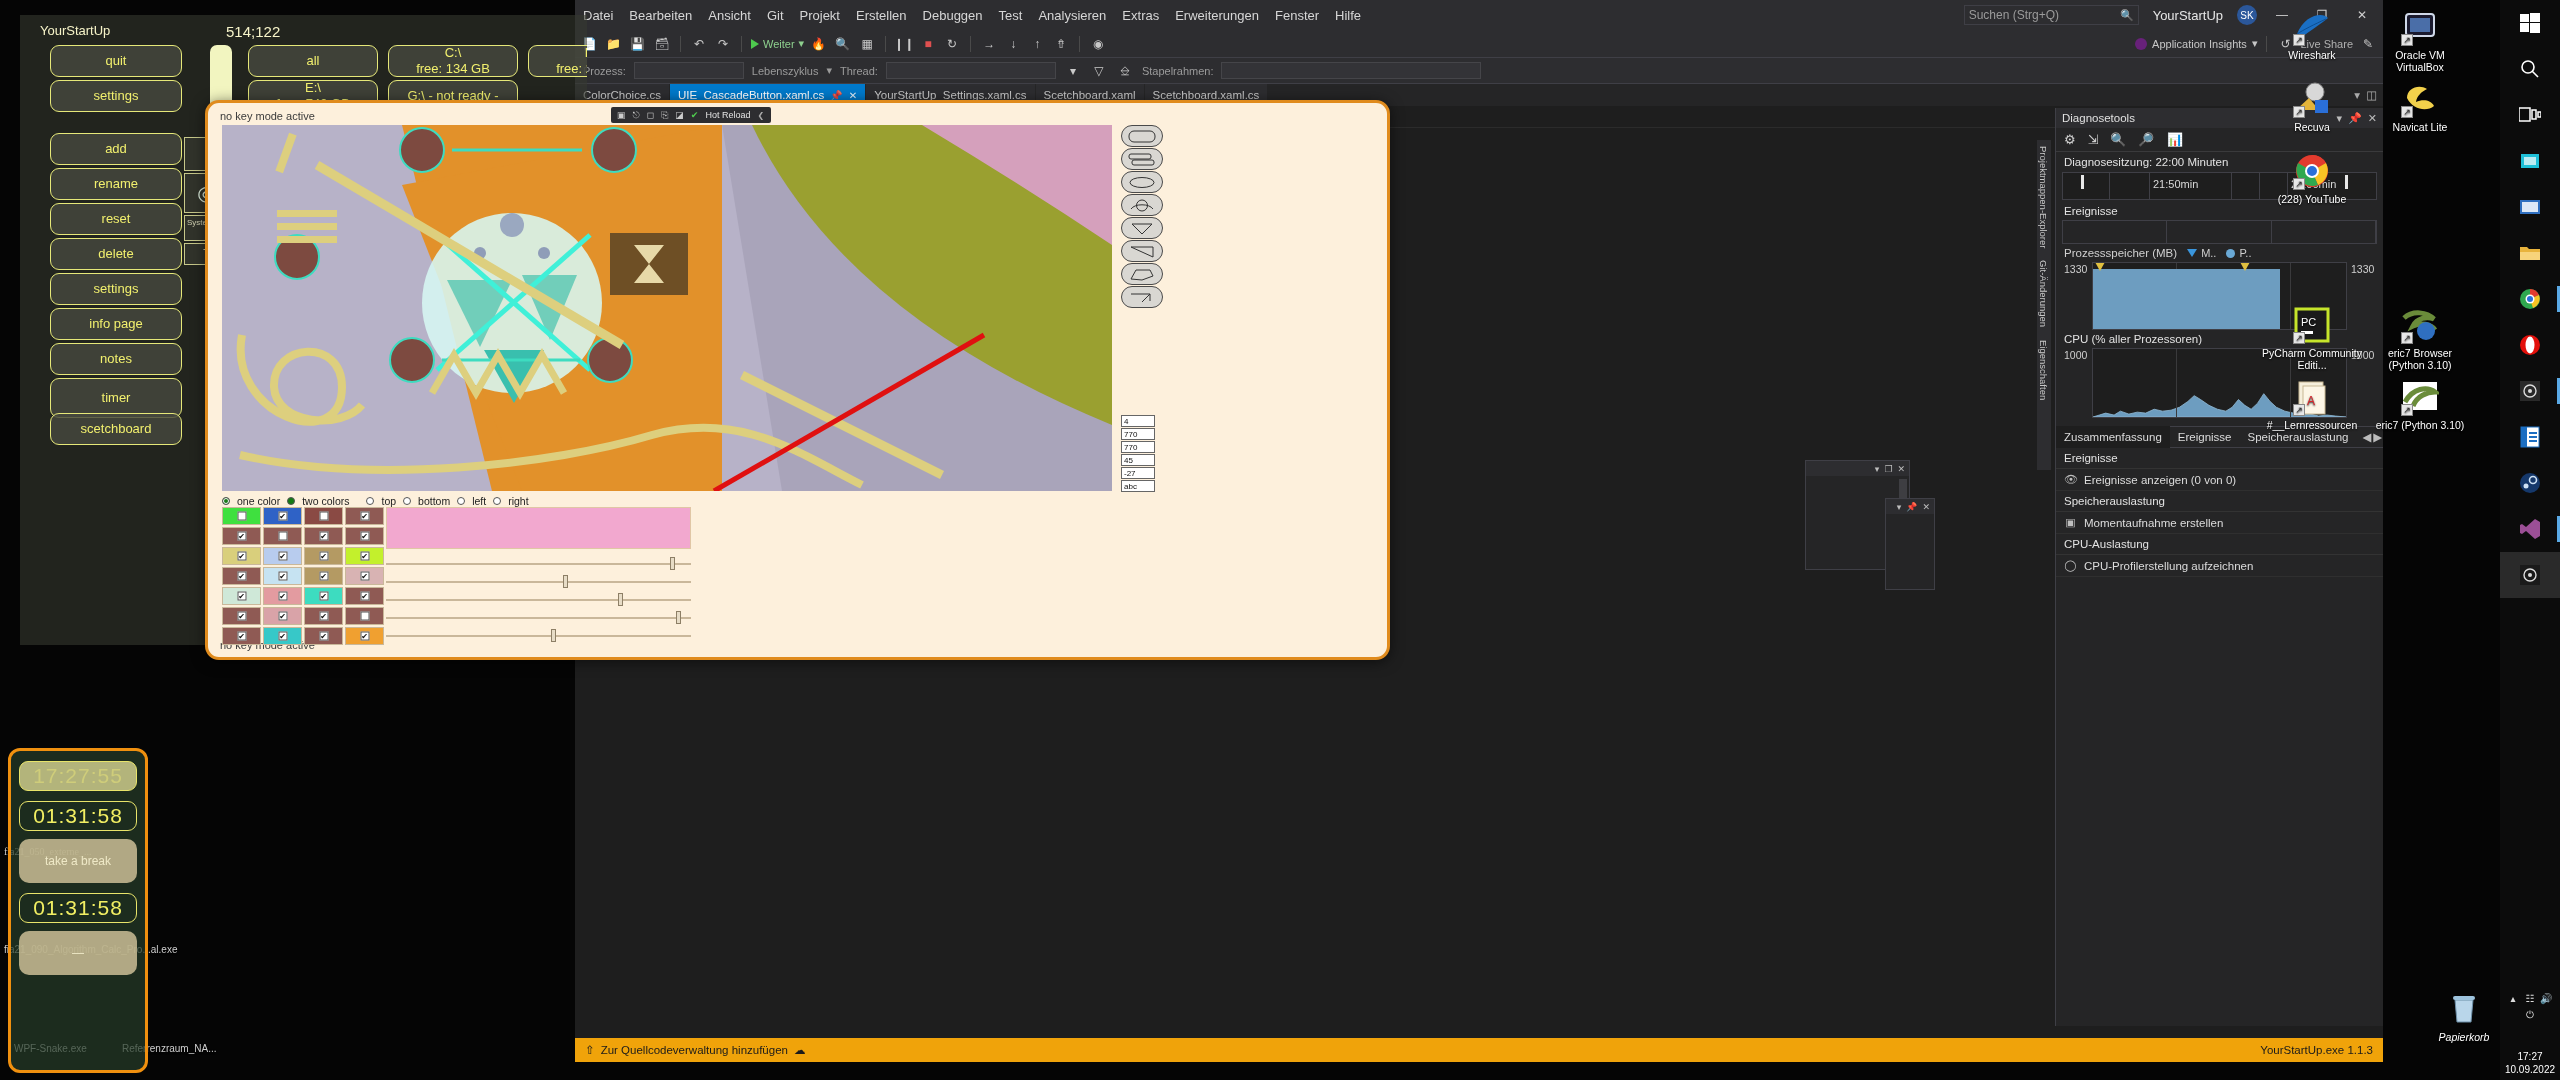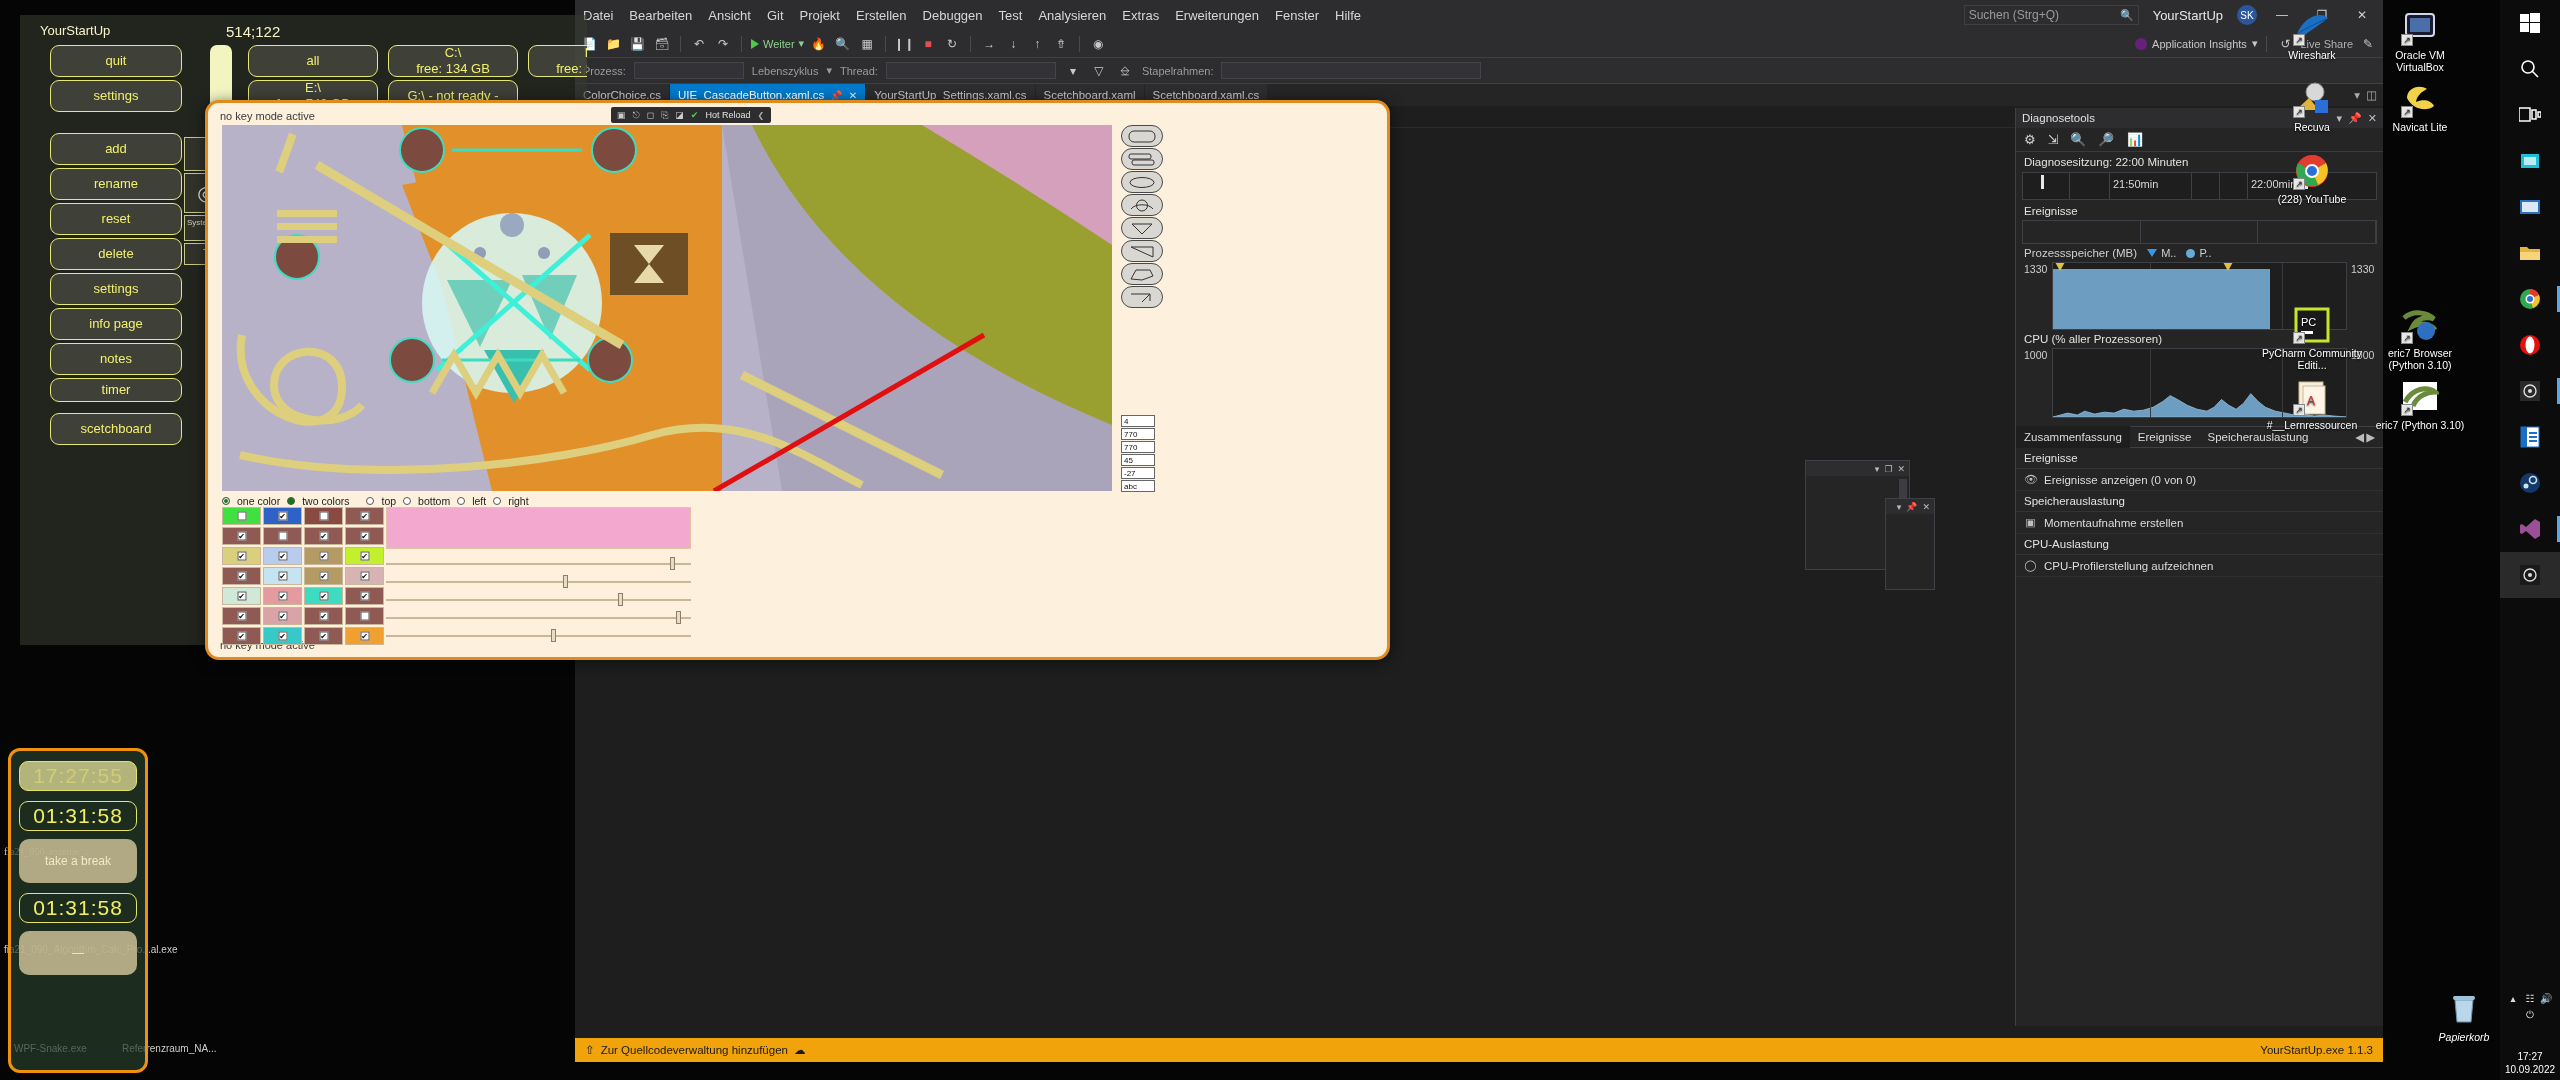--- a/index.html
+++ b/index.html
@@ -51,21 +51,21 @@
   .vs-navbar { height:22px;background:#1e1e1e;display:flex;align-items:center;gap:8px;
      padding:0 10px;font-size:11.5px;color:#d4d4d4;border-bottom:1px solid #2b2b2b;}
   .nav-chev{color:#999;}
   .nav-ico{width:13px;height:13px;background:linear-gradient(135deg,#d7a23a,#9a6e18);border-radius:2px;}
   .nav-sep{color:#777;}
 
   
   .vs-editor { position:absolute; left:0; top:130px; right:0; bottom:24px; background:#1e1e1e; }
 
   
-  .diag { position:absolute; right:0; top:108px; width:368px; bottom:36px;
+  .diag { position:absolute; right:0; top:108px; width:328px; bottom:36px;
       background:#252526; border-left:1px solid #3f3f46; color:#d0d0d0; font-size:11px; }
   .diag-head { height:20px;display:flex;align-items:center;padding:0 6px;gap:6px;
       background:#2d2d30;font-size:11.5px;}
   .diag-head .t{flex:1;color:#e0e0e0;}
   .diag-head .i{color:#bbb;font-size:11px;cursor:pointer;}
   .diag-tools { height:24px;display:flex;align-items:center;gap:12px;padding:0 8px;border-bottom:1px solid #3a3a3c;}
   .diag-tools .g{font-size:13px;color:#cfcfcf;}
   .diag-session { padding:4px 8px 2px; font-size:11.5px;color:#e2e2e2;}
   .diag-ruler { height:28px;margin:2px 6px;border:1px solid #3f3f46;position:relative;background:#1e1e1e;}
   .diag-ruler .lbl{position:absolute;top:5px;font-size:11px;color:#d8d8d8;}
@@ -471,21 +471,21 @@
 
     <div class="lbtn" style="left:30px;top:30px;width:132px;height:32px;">quit</div>
     <div class="lbtn" style="left:30px;top:65px;width:132px;height:32px;">settings</div>
     <div class="lbtn" style="left:30px;top:118px;width:132px;height:32px;">add</div>
     <div class="lbtn" style="left:30px;top:153px;width:132px;height:32px;">rename</div>
     <div class="lbtn" style="left:30px;top:188px;width:132px;height:32px;">reset</div>
     <div class="lbtn" style="left:30px;top:223px;width:132px;height:32px;">delete</div>
     <div class="lbtn" style="left:30px;top:258px;width:132px;height:32px;">settings</div>
     <div class="lbtn" style="left:30px;top:293px;width:132px;height:32px;">info page</div>
     <div class="lbtn" style="left:30px;top:328px;width:132px;height:32px;">notes</div>
-    <div class="lbtn" style="left:30px;top:363px;width:132px;height:24px;">timer</div>
+    <div class="lbtn" style="left:30px;top:363px;width:132px;height:40px;">timer</div>
     <div class="lbtn" style="left:30px;top:398px;width:132px;height:32px;">scetchboard</div>
 
     <div class="lbar" style="left:190px;top:30px;width:22px;height:400px;"></div>
 
     <div class="lbtn" style="left:228px;top:30px;width:130px;height:32px;">all</div>
     <div class="lbtn" style="left:368px;top:30px;width:130px;height:32px;flex-direction:column;">
       <span>C:\</span>
       <span>free: 134 GB</span>
     </div>
     <div class="lbtn" style="left:508px;top:30px;width:130px;height:32px;flex-direction:column;">

